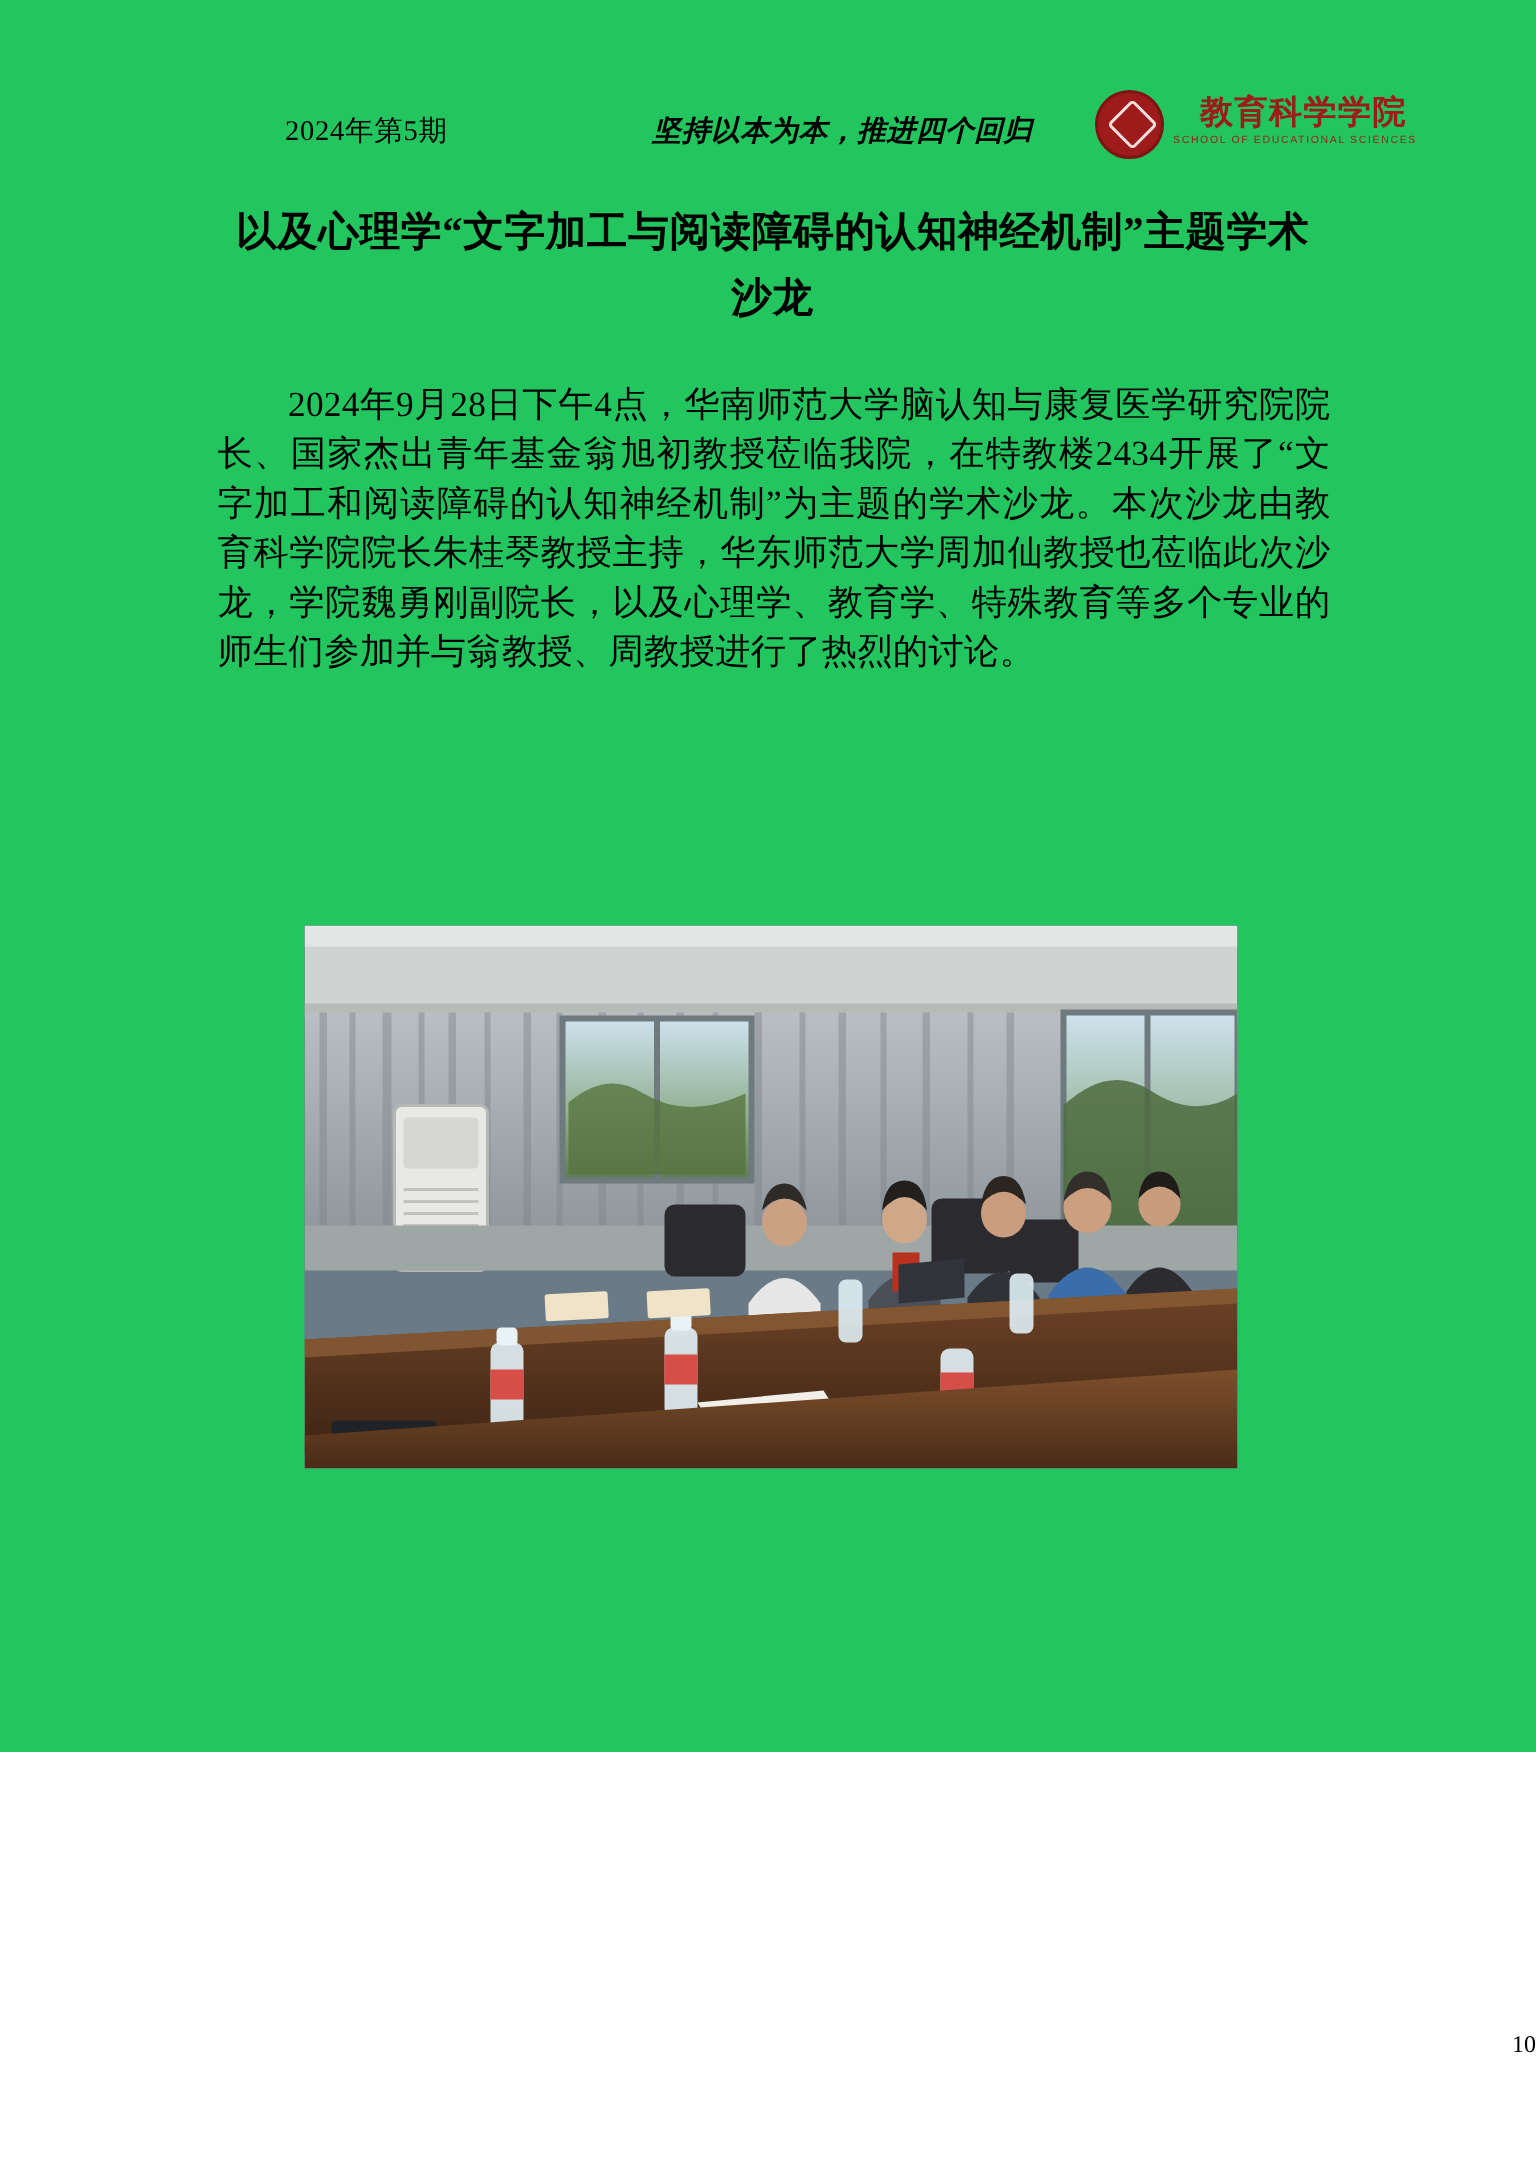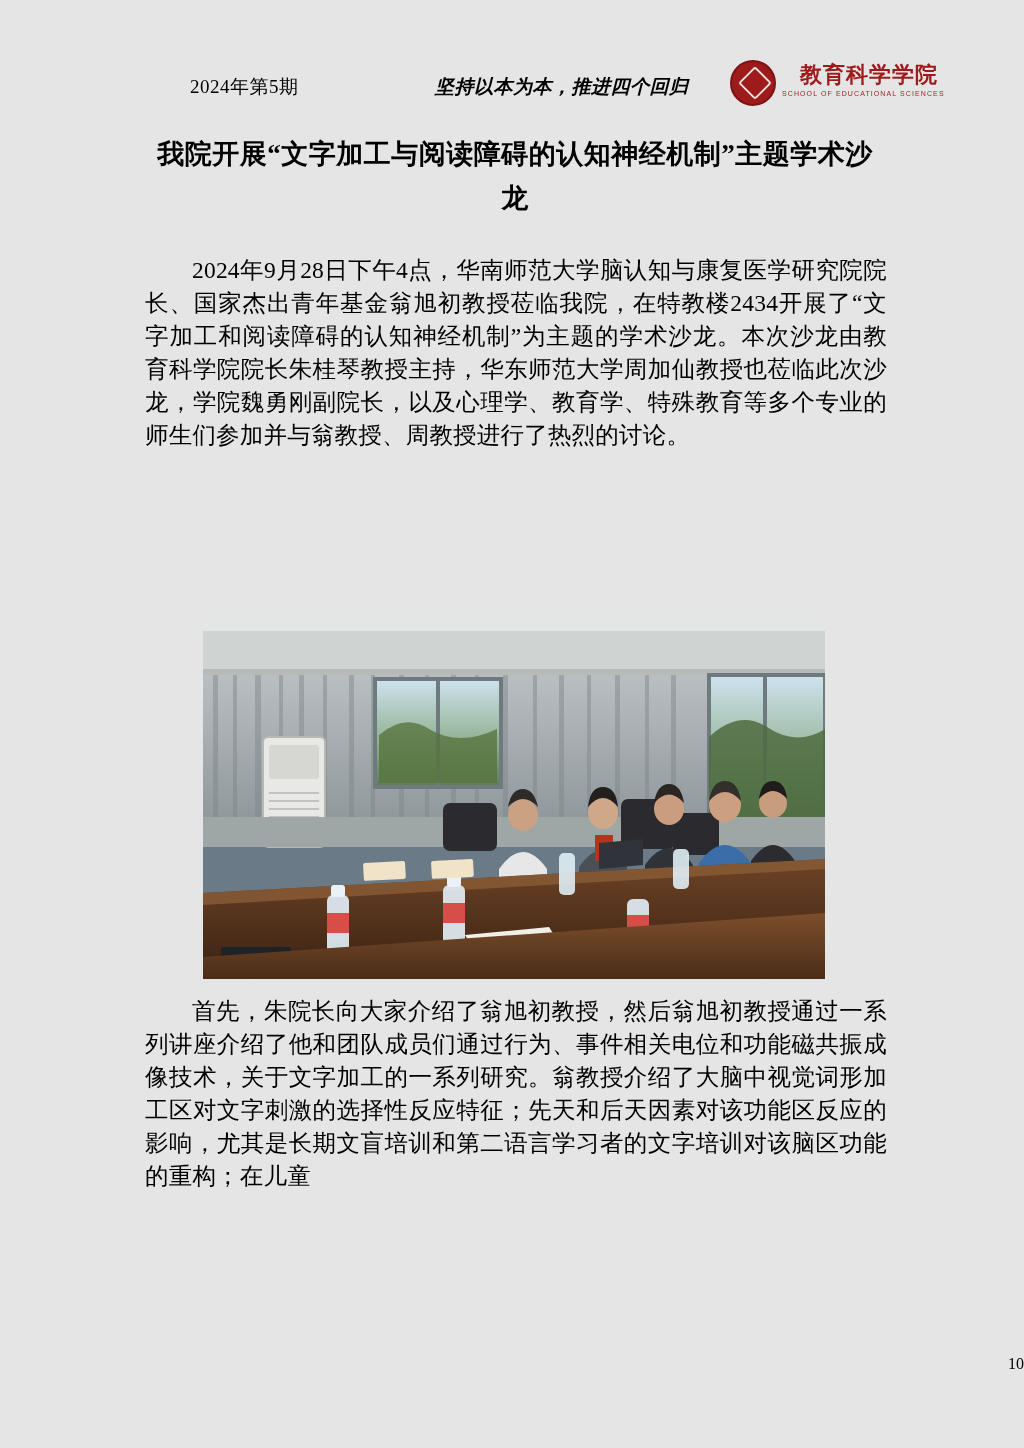--- a/index.html
+++ b/index.html
@@ -12,22 +12,22 @@
     height: 1448px;
     position: relative;
     font-family: "Liberation Serif", "DejaVu Serif", serif;
     color: #000000;
     overflow: hidden;
   }
   .page {
     position: absolute;
     left: 0; top: 0;
     width: 1024px;
-    height: 1448px;
-    background: #e5e5e5;
+    height: 1168px;
+    background: #22c55e;
   }
 
   
   .header {
     position: absolute;
     left: 150px;
     top: 58px;
     width: 760px;
     height: 58px;
   }
@@ -160,21 +160,21 @@
   <div class="header">
     <div class="header-issue">2024年第5期</div>
     <div class="header-slogan">坚持以本为本，推进四个回归</div>
     <div class="header-logo">
       <div class="logo-seal"></div>
       <div class="logo-cn">教育科学学院</div>
       <div class="logo-en">SCHOOL OF EDUCATIONAL SCIENCES</div>
     </div>
   </div>
 
-  <div class="title">我院开展“文字加工与阅读障碍的认知神经机制”主题学术沙龙</div>
+  <div class="title">以及心理学“文字加工与阅读障碍的认知神经机制”主题学术沙龙</div>
 
   <div class="para" id="para1">2024年9月28日下午4点，华南师范大学脑认知与康复医学研究院院长、国家杰出青年基金翁旭初教授莅临我院，在特教楼2434开展了“文字加工和阅读障碍的认知神经机制”为主题的学术沙龙。本次沙龙由教育科学院院长朱桂琴教授主持，华东师范大学周加仙教授也莅临此次沙龙，学院魏勇刚副院长，以及心理学、教育学、特殊教育等多个专业的师生们参加并与翁教授、周教授进行了热烈的讨论。</div>
 
   <div class="photo">
     <svg width="622" height="362" viewBox="0 0 622 362" xmlns="http://www.w3.org/2000/svg">
       <defs>
         <linearGradient id="curtain" x1="0" y1="0" x2="0" y2="1">
           <stop offset="0%" stop-color="#b9bec2"></stop>
           <stop offset="100%" stop-color="#8f979c"></stop>
         </linearGradient>
@@ -292,17 +292,16 @@
       <path d="M396 226 l44 -4 l0 26 l-44 4 z" fill="#30343a"></path>
       <rect x="18" y="330" width="70" height="18" rx="3" fill="#1f2226"></rect>
 
       <rect x="160" y="246" width="42" height="18" rx="2" fill="#f0e3c8" transform="rotate(-3 160 246)"></rect>
       <rect x="228" y="244" width="42" height="18" rx="2" fill="#f0e3c8" transform="rotate(-3 228 244)"></rect>
 
       <path d="M0 340 L622 296 L622 362 L0 362 Z" fill="url(#frontdesk)"></path>
     </svg>
   </div>
 
-  <div class="para" id="para2">首先，朱院长向大家介绍了翁旭初教授，然后翁旭初教授通过一系列讲座介绍了他和团队成员们通过行为、事件相关电位和功能磁共振成像技术，关于文字加工的一系列研究。翁教授介绍了大脑中视觉词形加工区对文字刺激的选择性反应特征；先天和后天因素对该功能区反应的影响，尤其是长期文盲培训和第二语言学习者的文字培训对该脑区功能的重构；在儿童</div>
 
   <div class="page-number">10</div>
 
 </div>
 
 </body></html>

